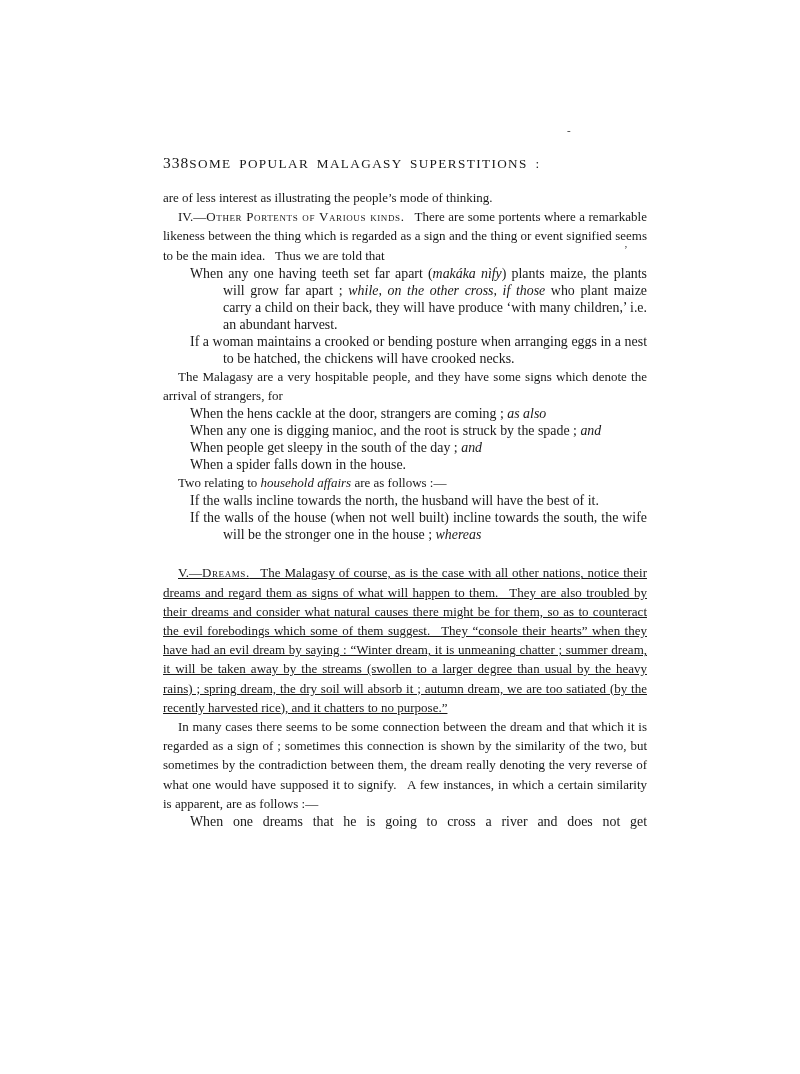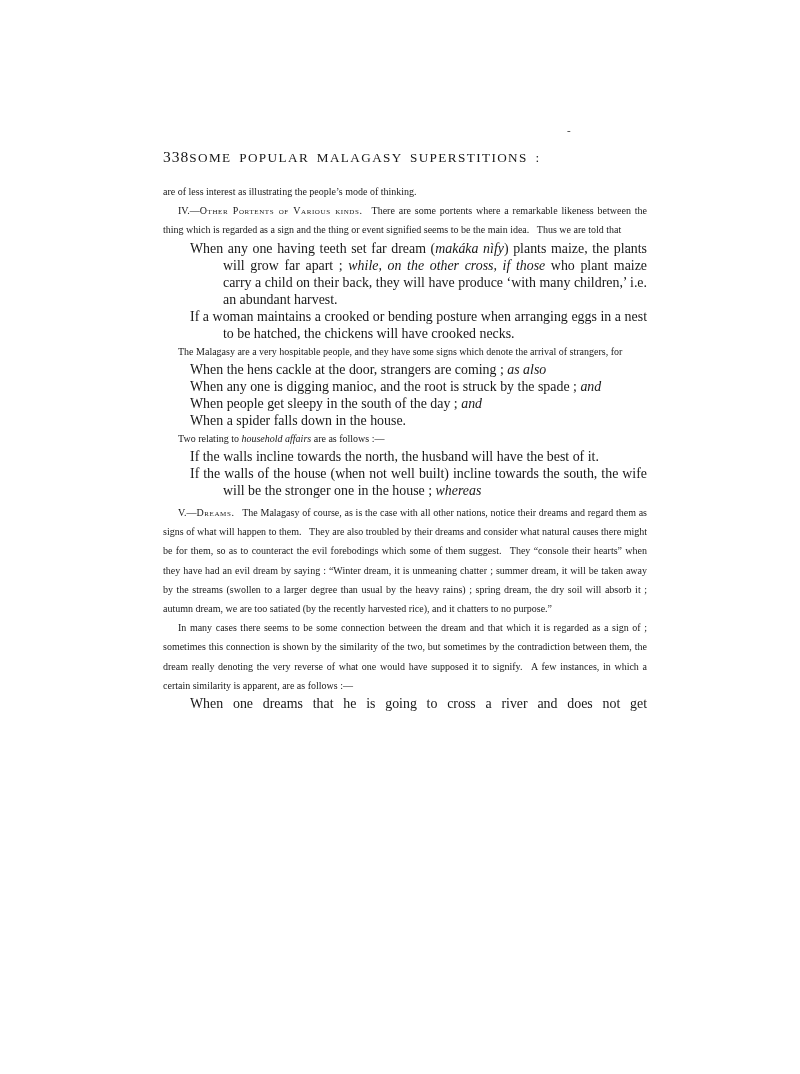--- a/index.html
+++ b/index.html
@@ -8,21 +8,21 @@
     height: 1074px;
     background: #ffffff;
     position: relative;
     overflow: hidden;
     font-family: "Liberation Serif", "DejaVu Serif", serif;
     color: #181818;
   }
   .sheet {
     position: absolute;
     left: 163px;
-    top: 148px;
+    top: 154px;
     width: 484px;
   }
   .running-head {
     display: flex;
     align-items: baseline;
     margin-bottom: 16px;
   }
   .page-number {
     font-size: 15.5px;
     letter-spacing: 1px;
@@ -32,25 +32,25 @@
     font-size: 13.2px;
     letter-spacing: 1.4px;
     word-spacing: 3px;
     padding-right: 8px;
   }
   .page-body p {
     margin: 0;
     text-align: justify;
   }
   p.para {
-    font-size: 10px;
+    font-size: 13px;
     line-height: 19.2px;
   }
   p.indent { text-indent: 15px; }
-  p.section { margin-top: 4px; }
+  p.section { margin-top: 20px; text-decoration: underline; }
   p.item {
     font-size: 13.9px;
     line-height: 17px;
     padding-left: 60px;
     text-indent: -33px;
   }
   .fj { text-align-last: justify; }
   .it { font-style: italic; }
   .sc { font-variant: small-caps; letter-spacing: 0.6px; }
   .artifact {
@@ -66,21 +66,21 @@
 <span class="artifact" style="left:624px; top:243px;">’</span>
 
 <div class="sheet">
   <div class="running-head">
     <span class="page-number">338</span>
     <span class="running-title">SOME POPULAR MALAGASY SUPERSTITIONS :</span>
   </div>
   <div class="page-body">
       <p class="para"><span>are of less interest as illustrating the people’s mode of thinking.</span></p>
       <p class="para indent"><span>IV.—</span><span class="sc">Other Portents of Various kinds.</span><span>  There are some portents where a remarkable likeness between the thing which is regarded as a sign and the thing or event signified seems to be the main idea.  Thus we are told that</span></p>
-      <p class="item"><span>When any one having teeth set far dream (</span><span class="it">makáka nìfy</span><span>) plants maize, the plants will grow far apart ; </span><span class="it">while, on the other cross, if those</span><span> who plant maize carry a child on their back, they will have produce ‘with many children,’ i.e. an abundant harvest.</span></p>
+      <p class="item"><span>When any one having teeth set far apart (</span><span class="it">makáka nìfy</span><span>) plants maize, the plants will grow far apart ; </span><span class="it">while, on the other cross, if those</span><span> who plant maize carry a child on their back, they will have produce ‘with many children,’ i.e. an abundant harvest.</span></p>
       <p class="item"><span>If a woman maintains a crooked or bending posture when arranging eggs in a nest to be hatched, the chickens will have crooked necks.</span></p>
       <p class="para indent"><span>The Malagasy are a very hospitable people, and they have some signs which denote the arrival of strangers, for</span></p>
       <p class="item"><span>When the hens cackle at the door, strangers are coming ; </span><span class="it">as also</span></p>
       <p class="item"><span>When any one is digging manioc, and the root is struck by the spade ; </span><span class="it">and</span></p>
       <p class="item"><span>When people get sleepy in the south of the day ; </span><span class="it">and</span></p>
       <p class="item"><span>When a spider falls down in the house.</span></p>
       <p class="para indent"><span>Two relating to </span><span class="it">household affairs</span><span> are as follows :—</span></p>
       <p class="item"><span>If the walls incline towards the north, the husband will have the best of it.</span></p>
       <p class="item"><span>If the walls of the house (when not well built) incline towards the south, the wife will be the stronger one in the house ; </span><span class="it">whereas</span></p>
       <p class="para indent section"><span>V.—</span><span class="sc">Dreams.</span><span>  The Malagasy of course, as is the case with all other nations, notice their dreams and regard them as signs of what will happen to them.  They are also troubled by their dreams and consider what natural causes there might be for them, so as to counteract the evil forebodings which some of them suggest.  They “console their hearts” when they have had an evil dream by saying : “Winter dream, it is unmeaning chatter ; summer dream, it will be taken away by the streams (swollen to a larger degree than usual by the heavy rains) ; spring dream, the dry soil will absorb it ; autumn dream, we are too satiated (by the recently harvested rice), and it chatters to no purpose.”</span></p>

